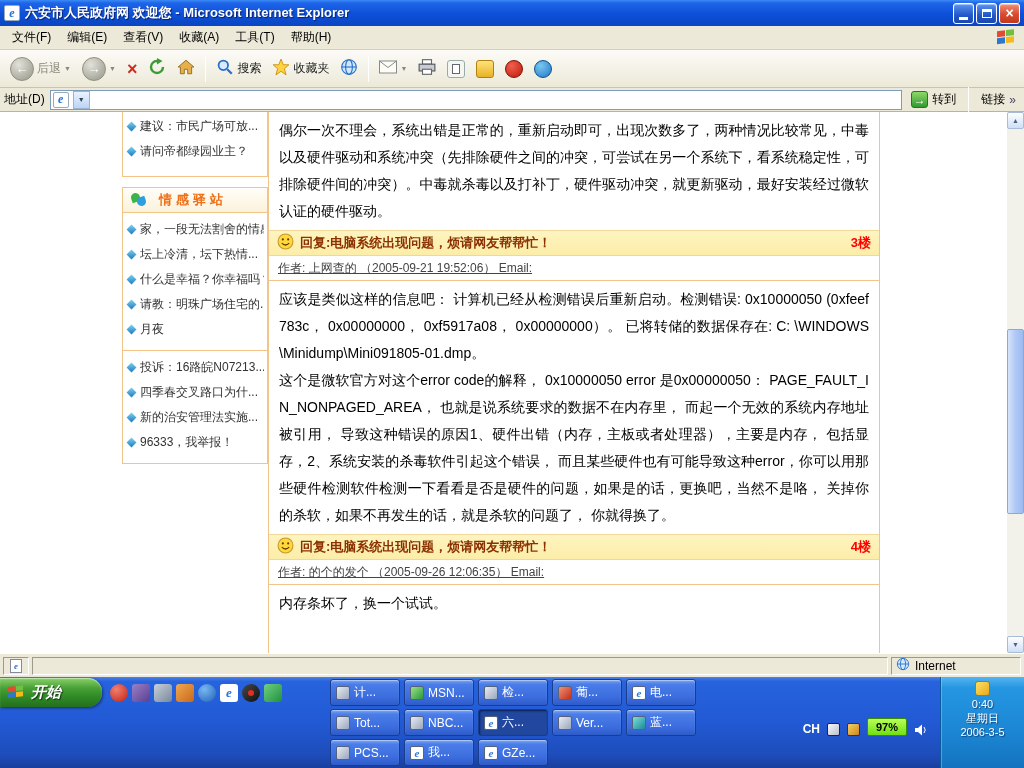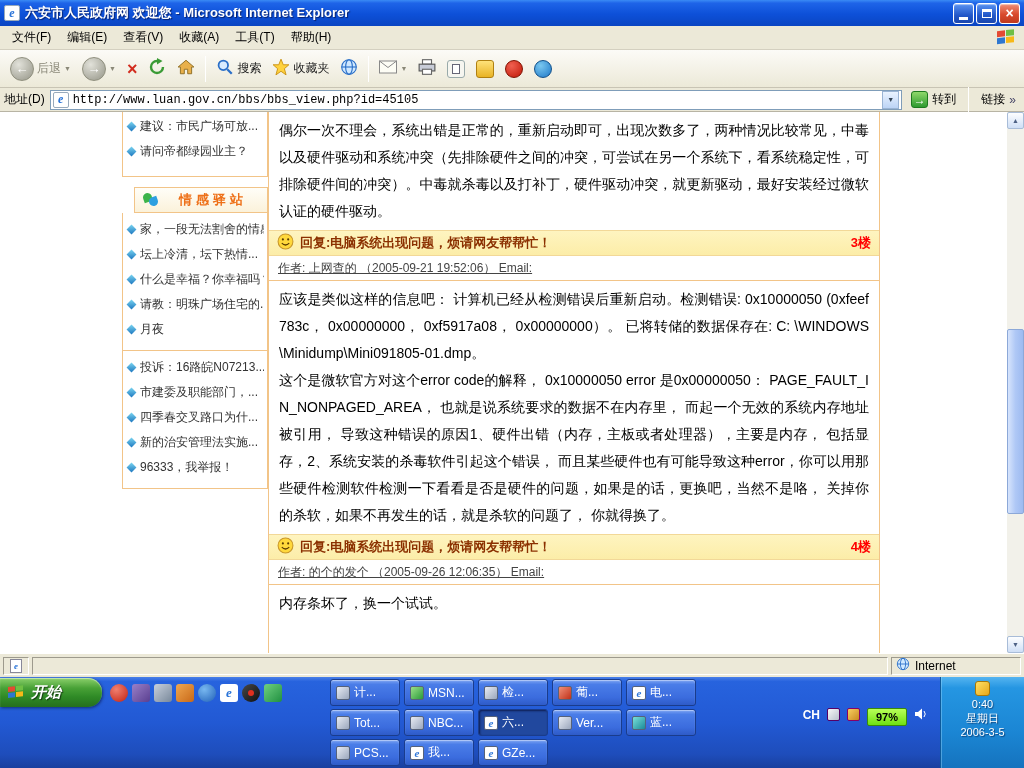--- a/index.html
+++ b/index.html
@@ -70,21 +70,21 @@
   .gutter-l { width:122px; flex-shrink:0; }
   .gutter-r { flex:1; }
 
   
   .sidebar { width:146px; flex-shrink:0; font-size:12px; }
   .side-box { border:1px solid #F2C488; border-top:none; background:#fff; padding:2px 3px 12px 3px; }
   .side-box.attached { border-top:none; padding-top:4px; padding-bottom:8px; }
   .side-item { display:flex; align-items:center; gap:5px; padding:4px 2px; color:#333; white-space:nowrap; overflow:hidden; cursor:pointer; }
   .bullet { width:7px; height:7px; flex-shrink:0; background:linear-gradient(135deg,#7AD4F0,#1E78C0); transform:rotate(45deg); }
   .side-header { margin-top:10px; height:26px; border:1px solid #F2C488; background:linear-gradient(#FFFEF8,#FBF2DA);
-    display:flex; align-items:center; gap:20px; padding:0 8px;margin-left:12px; }
+    display:flex; align-items:center; gap:12px; padding:0 8px; }
   .sec-title { color:#EE7018; font-weight:bold; font-size:13px; letter-spacing:4px; white-space:nowrap; }
   .sec-icon { position:relative; width:16px; height:14px; flex-shrink:0; }
   .sec-icon i { position:absolute; width:9px; height:9px; border-radius:50% 50% 50% 0; display:block; }
   .sec-icon .c1 { background:#3CB44A; left:0; top:0; transform:rotate(-20deg); }
   .sec-icon .c2 { background:#2D9FE0; left:6px; top:4px; transform:rotate(160deg); }
 
   
   .main { width:612px; flex-shrink:0; border-left:1px solid #F2C488; border-right:1px solid #F2C488; color:#000; }
   .post-text { padding:5px 10px; font-size:14px; line-height:27px; text-align:justify; word-break:break-all; }
   .post-text p { margin:0; }
@@ -137,21 +137,21 @@
   .task-btn { display:flex; align-items:center; gap:4px; padding:0 5px; border-radius:3px; color:#fff; font-size:12px;
     background:linear-gradient(180deg,#7AA2F2 0%,#4A7DE8 18%,#3B6CDE 70%,#2E5BC8 100%);
     border:1px solid #1A3C8C; box-shadow:inset 0 1px 1px rgba(255,255,255,.45); cursor:pointer; overflow:hidden; white-space:nowrap; }
   .task-btn.active { background:#21489E; box-shadow:inset 1px 1px 2px rgba(0,0,30,.6); }
   .tbi { width:14px; height:14px; border-radius:2px; flex-shrink:0; background:linear-gradient(135deg,#E8ECF4,#9AA6BC); border:1px solid #56627A; }
   .tbi.e { background:#fff; color:#2A74D8; font-weight:bold; font-style:italic; font-family:"Liberation Serif",serif;
     display:flex; align-items:center; justify-content:center; font-size:11px; }
   .tbi.teal { background:linear-gradient(135deg,#7ae0d8,#1a8a9a); }
   .tbi.red  { background:linear-gradient(135deg,#f09078,#c03018); }
   .tbi.green{ background:linear-gradient(135deg,#9ae088,#2a9a3a); }
-  .tray-row { position:absolute; right:96px; top:31px; height:28px; display:flex; align-items:flex-start; gap:7px; color:#fff; }
+  .tray-row { position:absolute; right:96px; top:31px; height:28px; display:flex; align-items:flex-end; gap:7px; color:#fff; }
   .tray-ime { font-size:12px; font-weight:bold; color:#fff; cursor:pointer; }
   .tray-mini { width:13px; height:13px; border-radius:2px; cursor:pointer; }
   .tm1 { background:linear-gradient(135deg,#F8F8F8,#B8C0CC); border:1px solid #506; }
   .tm2 { background:linear-gradient(135deg,#F8D060,#C88820); border:1px solid #806; }
   .battery { background:linear-gradient(#B8FF58,#6FE012); color:#000; font-weight:bold; font-size:11px;
     padding:2px 8px; border-radius:2px; border:1px solid #3A8A08; cursor:pointer; }
   .speaker { cursor:pointer; display:flex; align-items:center; }
   .clock-panel { position:absolute; right:0; top:0; bottom:0; width:84px;
     background:linear-gradient(180deg,#55B4F0 0%,#2596E2 12%,#1B86D4 60%,#1573BE 100%);
     border-left:1px solid #0C5A9C; box-shadow:inset 1px 0 0 rgba(160,220,255,.4);
@@ -269,21 +269,20 @@
       </span>
     <span class="tb-btn">
         <span class="mini-ico ico-msgr"></span>
       </span>
   </div>
 
   <div class="addressbar">
     <span class="addr-label">地址(D)</span>
     <span class="addr-input">
       <span class="ie-page-ico">e</span>
-      <span class="addr-text">http://www.luan.gov.cn/bbs/bbs_view.php?id=45105</span>
       <span class="addr-drop">▼</span>
     </span>
     <span class="go-btn">
       <span class="go-ico">→</span>
       <span>转到</span>
     </span>
     <span class="tb-sep"></span>
     <span class="links">
       <span>链接</span>
       <span class="chev2">»</span>
@@ -332,24 +331,20 @@
         <div class="side-item">
             <span class="bullet"></span>
             <span>月夜</span>
           </div>
       </div>
 
       <div class="side-box attached">
         <div class="side-item">
             <span class="bullet"></span>
             <span>投诉：16路皖N07213...</span>
-          </div>
-        <div class="side-item">
-            <span class="bullet"></span>
-            <span>市建委及职能部门，...</span>
           </div>
         <div class="side-item">
             <span class="bullet"></span>
             <span>四季春交叉路口为什...</span>
           </div>
         <div class="side-item">
             <span class="bullet"></span>
             <span>新的治安管理法实施...</span>
           </div>
         <div class="side-item">

